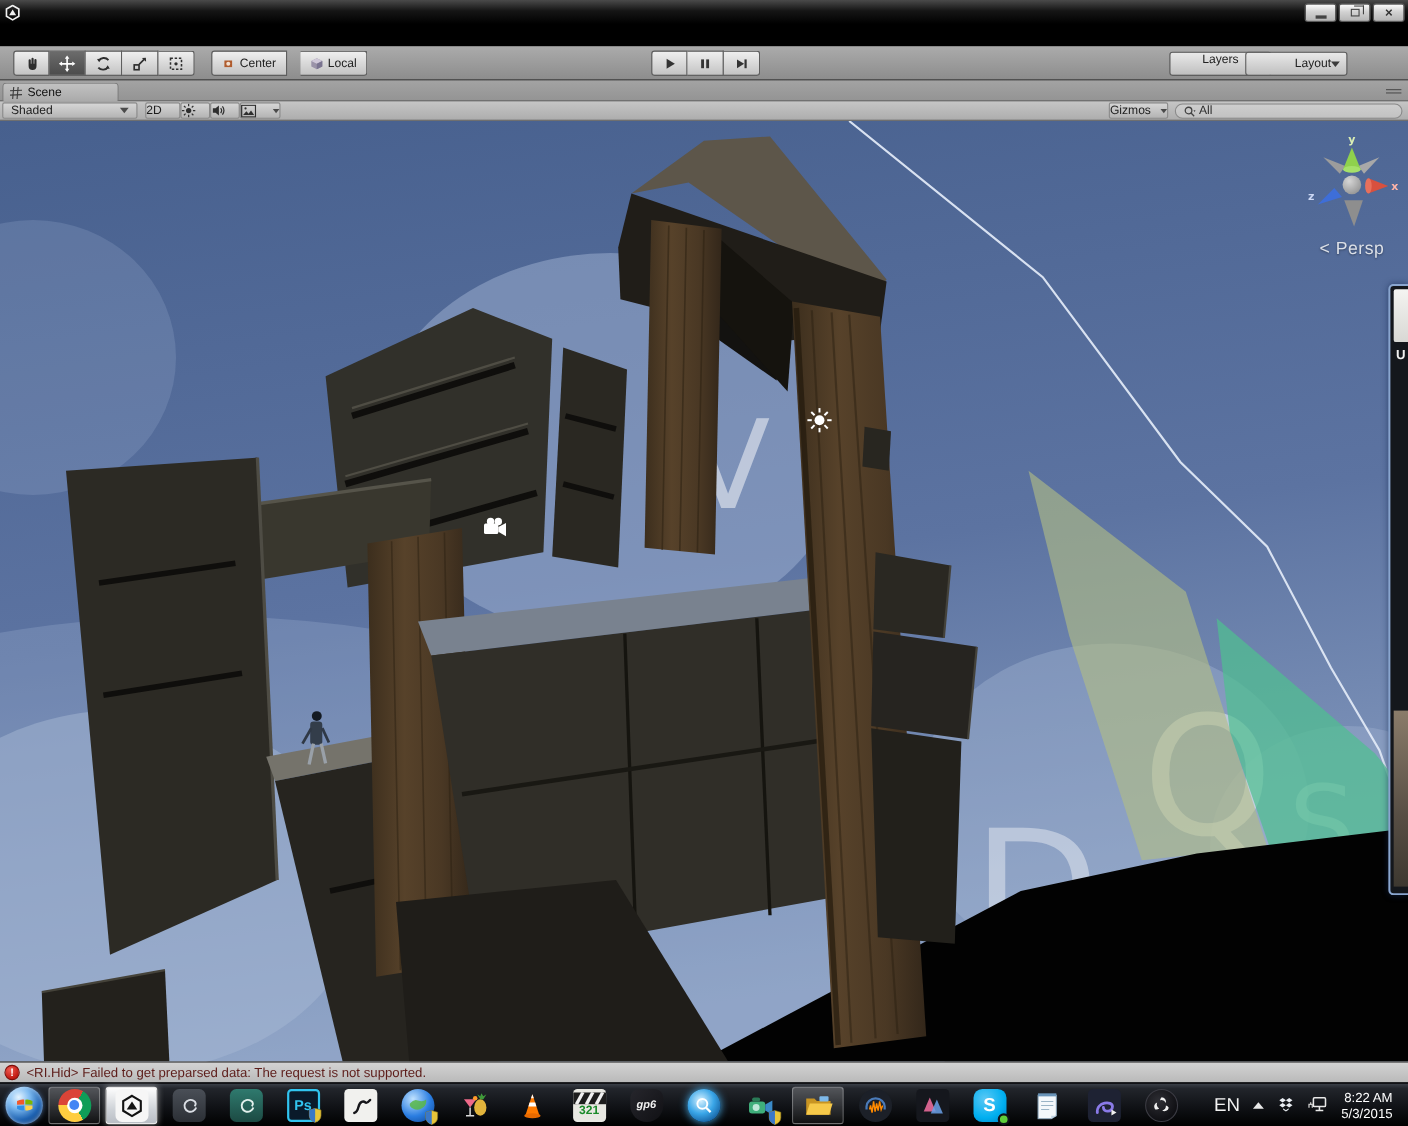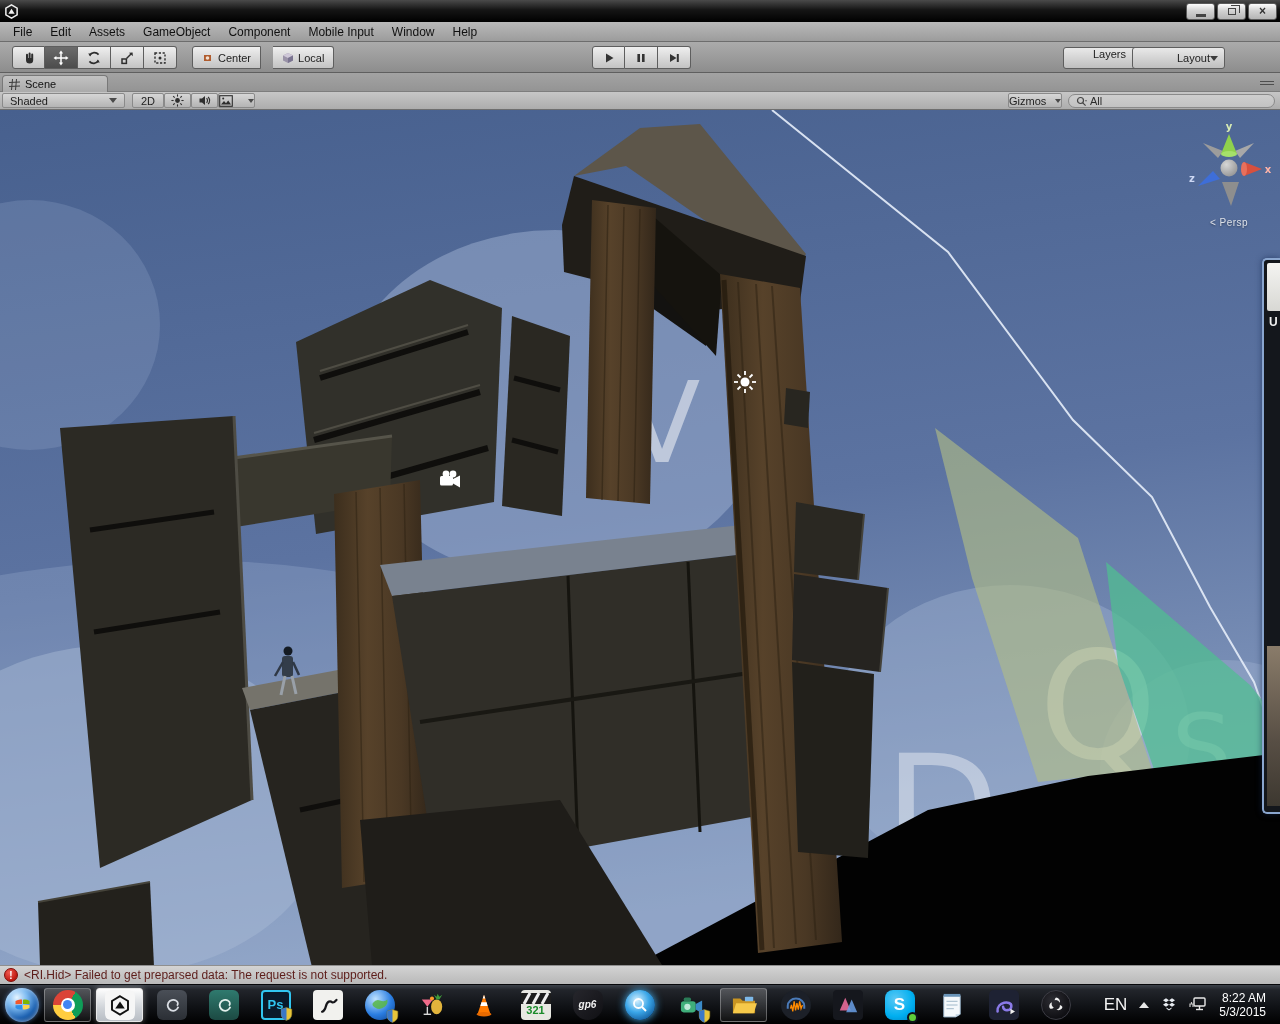--- a/index.html
+++ b/index.html
@@ -53,29 +53,29 @@
     border-radius:4px 4px 0 0; display:flex; align-items:center; gap:5px; padding-left:6px;
     font-size:11px; color:#111; }
   #pane-menu { position:absolute; right:6px; top:6px; width:14px; }
   #pane-menu i { display:block; height:1px; background:#4e4e4e; margin:2px 0; }
 
   
   #scenebar { position:absolute; left:0; top:92px; width:1280px; height:18px;
     background:linear-gradient(#c6c6c6,#adadad); border-bottom:1px solid #6f6f6f; font-size:11px; }
   .sbtn { position:absolute; top:1px; height:15px; background:linear-gradient(#d6d6d6,#b4b4b4);
     border:1px solid #8a8a8a; border-radius:2px; display:flex; align-items:center;
-    justify-content:center; color:#1d1d1d; }
+    justify-content:flex-start; color:#1d1d1d; }
   #search-pill { position:absolute; left:1068px; top:2px; width:207px; height:14px;
     border:1px solid #8a8a8a; border-radius:8px; background:linear-gradient(#cecece,#c2c2c2);
     display:flex; align-items:center; gap:3px; padding:0 7px; color:#2c2c2c; }
 
   
   #viewport { position:absolute; left:0; top:110px; width:1280px; height:855px; }
   #axis-gizmo { position:absolute; left:1184px; top:10px; width:90px; text-align:center; }
-  #persp-row { color:#dde1e8; font-size:10px; letter-spacing:.5px; margin-top:1px;
+  #persp-row { color:#dde1e8; font-size:16px; letter-spacing:.5px; margin-top:1px;
     text-shadow:0 1px 2px rgba(0,0,0,.4); }
 
   
   #edge-window { position:absolute; left:1262px; top:148px; width:18px; height:556px;
     background:#14171c; border:2px solid #8aa6cf; border-right:0; border-radius:5px 0 0 5px;
     box-shadow:0 0 6px rgba(20,40,80,.6); overflow:hidden; }
   #edge-window .ew-top { height:48px; margin:3px 0 0 3px; background:linear-gradient(#f4f4f1,#d8d8d4);
     border-radius:2px 0 0 2px; }
   #edge-window .ew-label { color:#f0f0f0; font-size:12px; font-weight:bold; padding:4px 0 0 5px; }
   #edge-window .ew-img { position:absolute; bottom:6px; left:3px; right:0; height:160px;
@@ -132,30 +132,20 @@
         </div>
       <div class="winbtn">
           <span class="restore-glyph"></span>
         </div>
       <div class="winbtn">
           <span>×</span>
         </div>
     </div>
   </div>
 
-  <div id="menubar">
-    <span class="menu-item">File</span>
-    <span class="menu-item">Edit</span>
-    <span class="menu-item">Assets</span>
-    <span class="menu-item">GameObject</span>
-    <span class="menu-item">Component</span>
-    <span class="menu-item">Mobile Input</span>
-    <span class="menu-item">Window</span>
-    <span class="menu-item">Help</span>
-  </div>
 
   <div id="toolbar">
     <div class="btn-group" style="left:12px;">
       <div class="tbtn tool">
         <svg width="16" height="16" viewBox="0 0 16 16">
           <path d="M5 4.8 a1 1 0 0 1 2 0 V8 h.6 V3.6 a1 1 0 0 1 2 0 V8 h.6 V4.6 a1 1 0 0 1 2 0 V10 q0 3.6-3.6 3.6 Q5 13.6 5 10 z" fill="#2e2e2e"></path>
         </svg>
       </div>
       <div class="tbtn tool selected">
         <svg width="16" height="16" viewBox="0 0 16 16">

